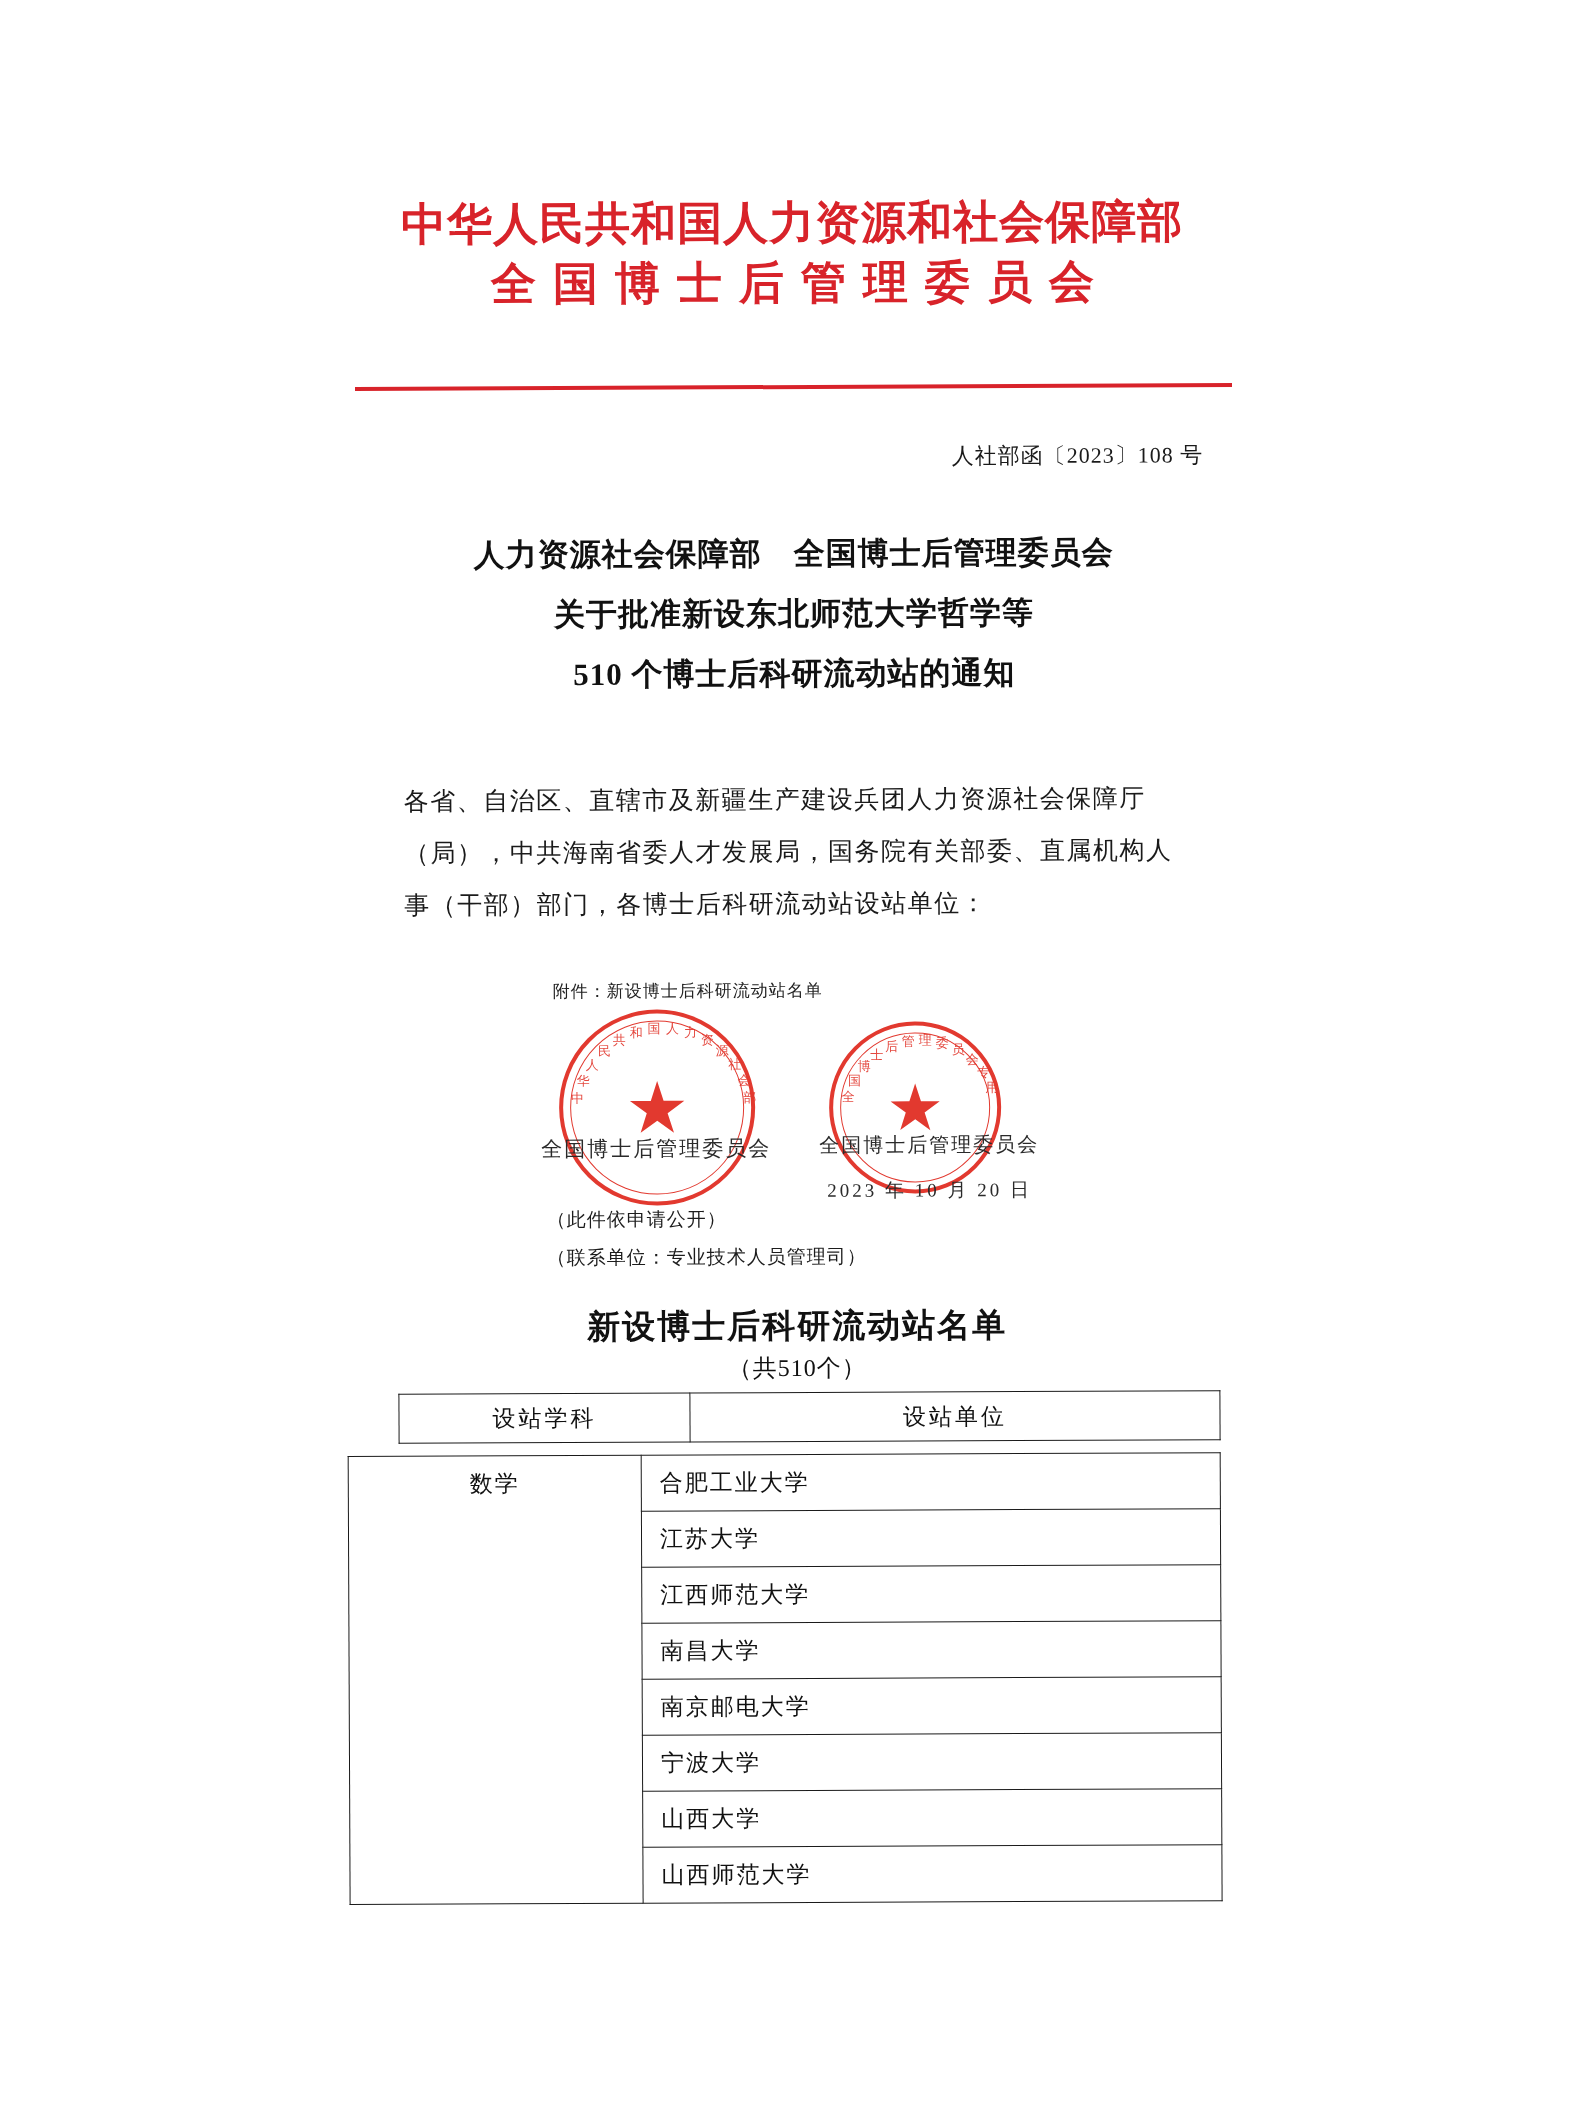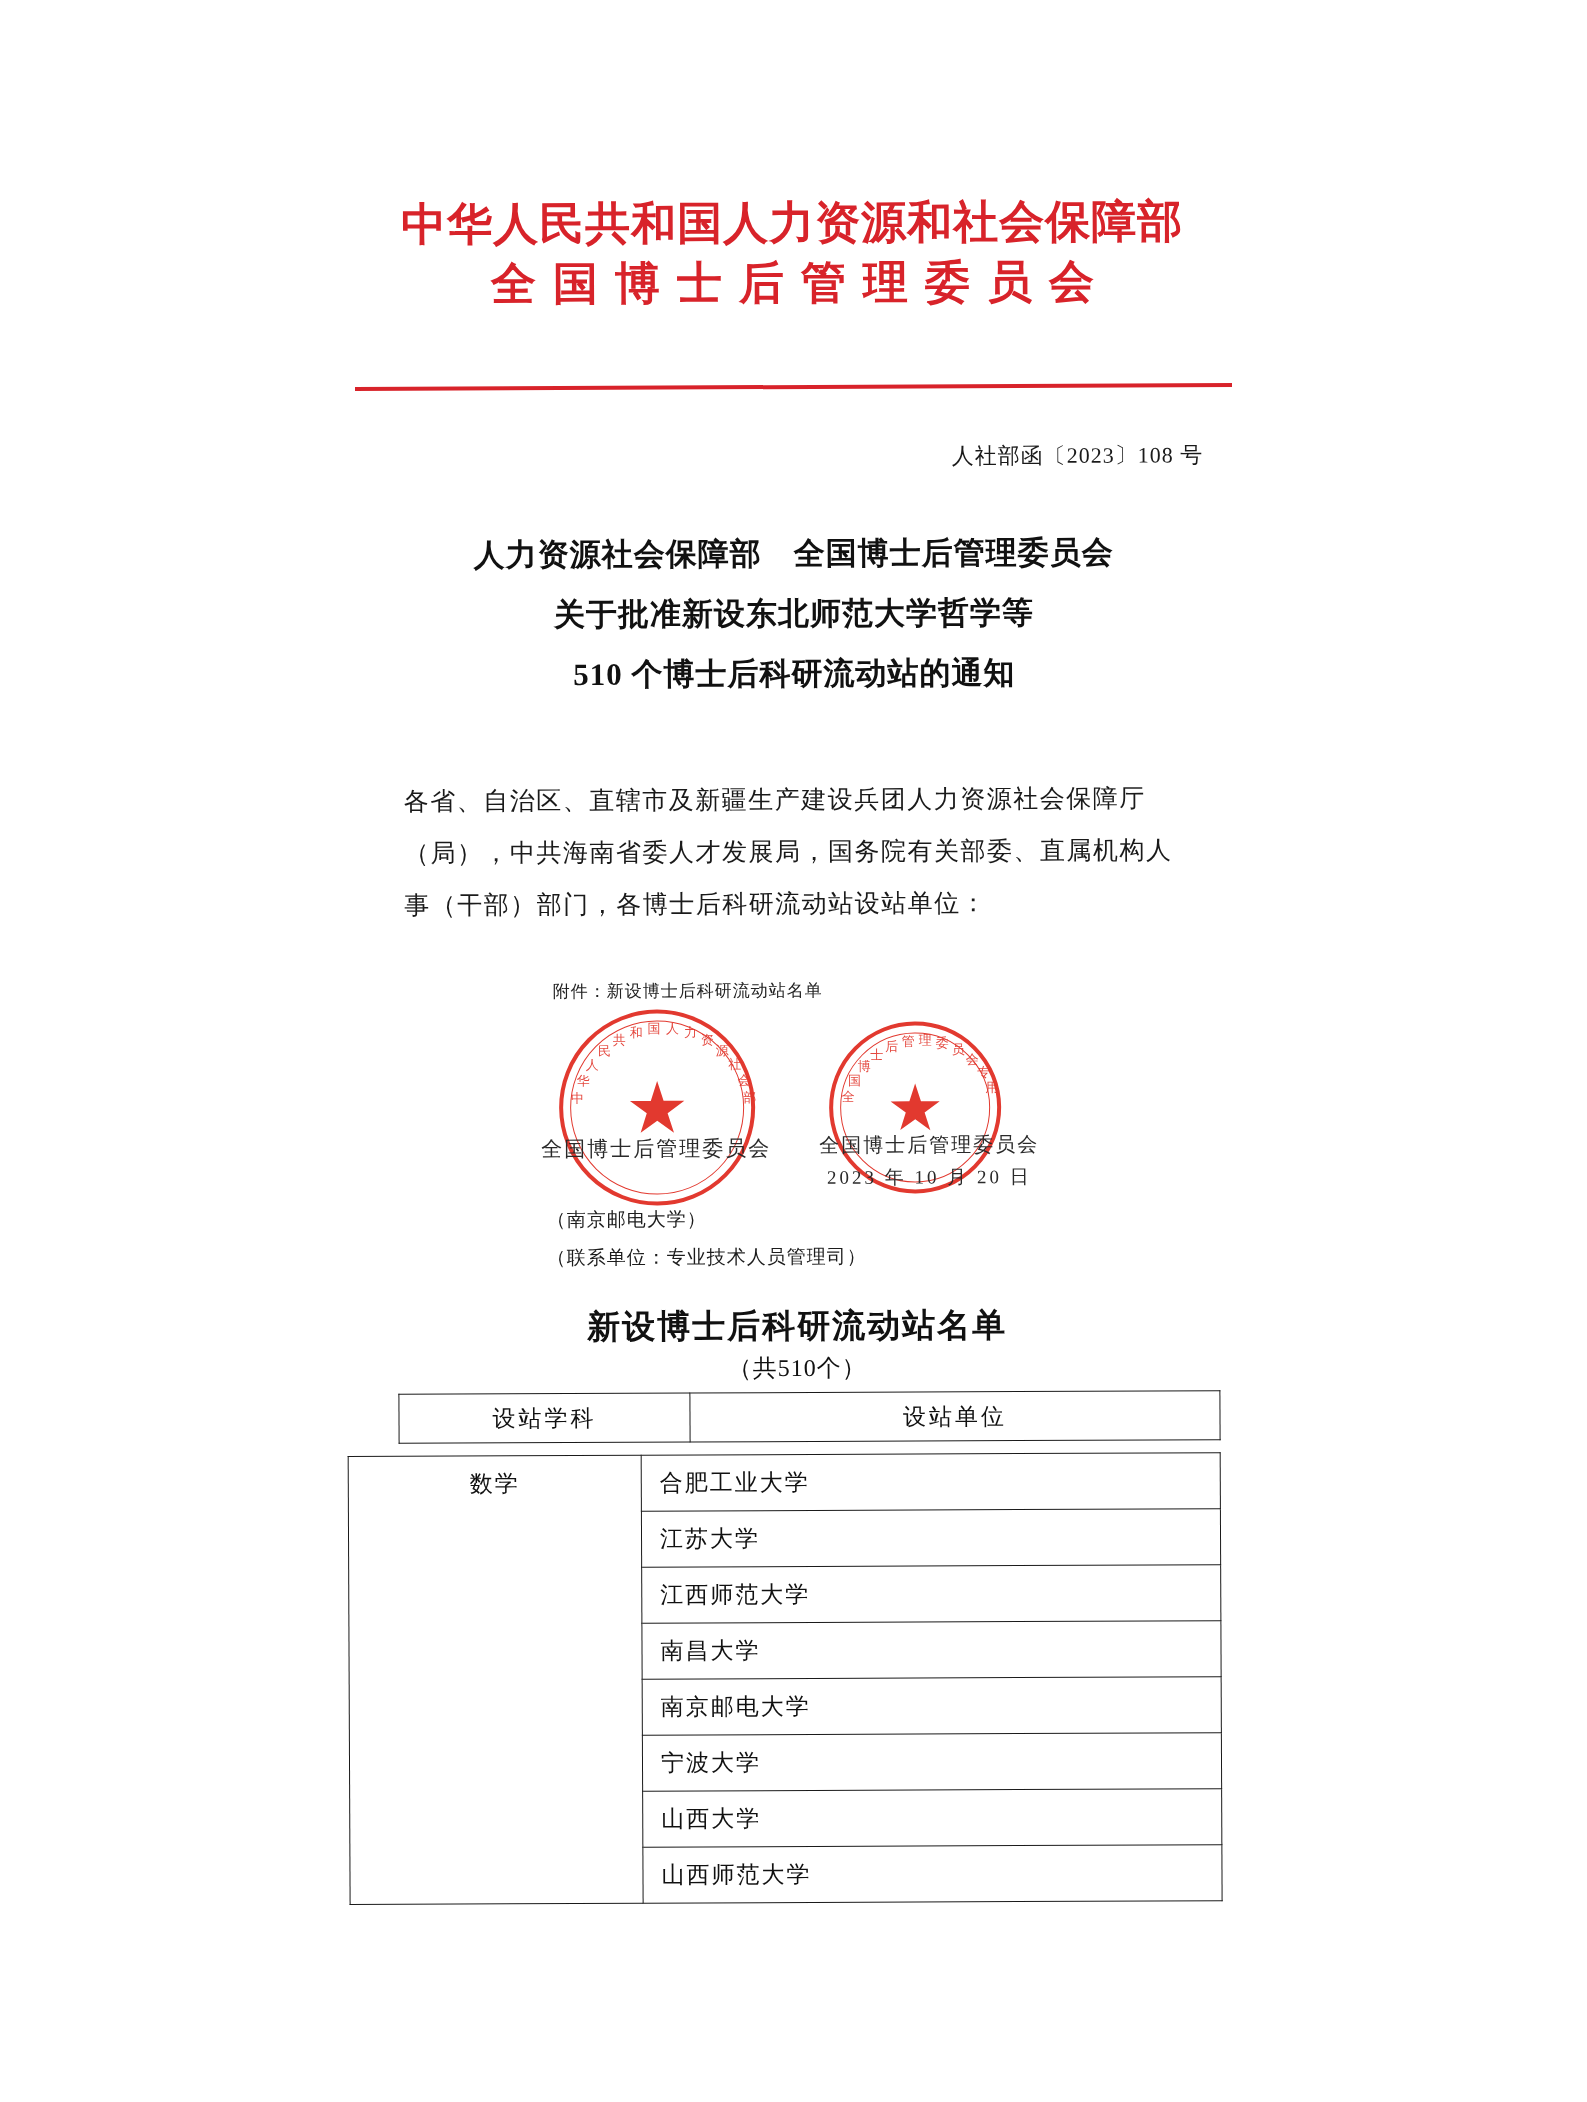--- a/index.html
+++ b/index.html
@@ -186,21 +186,21 @@
     left: 818px;
     top: 1128px;
     font-size: 20px;
     letter-spacing: 2px;
     color: #2a2a2a;
     white-space: nowrap;
     text-align: center;
   }
   .sign-right .date {
     display: block;
-    margin-top: 6px;
+    margin-top: 19px;
     font-size: 19px;
     letter-spacing: 3px;
   }
 
   .note-line {
     position: absolute;
     left: 545px;
     font-size: 19px;
     letter-spacing: 1px;
     color: #1c1c1c;
@@ -351,21 +351,21 @@
         <span style="transform:rotate(68deg) translate(0,-76px) rotate(-68deg)">用</span>
       </div>
     </div>
 
     <div class="sign-left">全国博士后管理委员会</div>
     <div class="sign-right">
       <span>全国博士后管理委员会</span>
       <span class="date">2023 年 10 月 20 日</span>
     </div>
 
-    <div class="note-line note-1">（南京邮电大学）</div>
+    <div class="note-line note-1">（此件依申请公开）</div>
     <div class="note-line note-2">（联系单位：专业技术人员管理司）</div>
 
     <div class="list-title">新设博士后科研流动站名单</div>
     <div class="list-subtitle">（共510个）</div>
 
     <table class="hdr-table">
       <tbody>
           <tr>
         <td class="hdr-col-a">设站学科</td>
         <td>设站单位</td>

